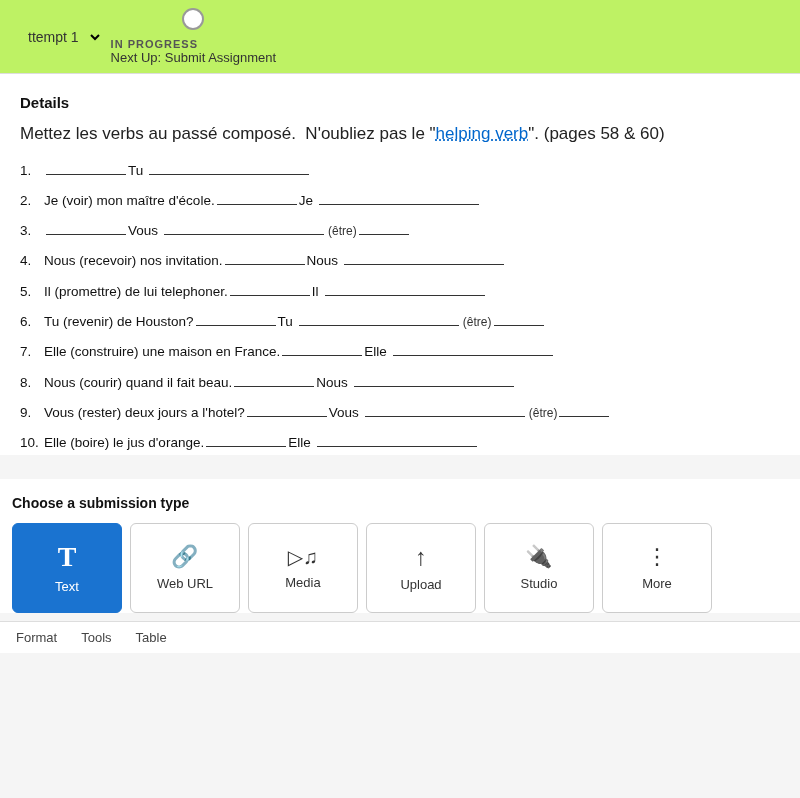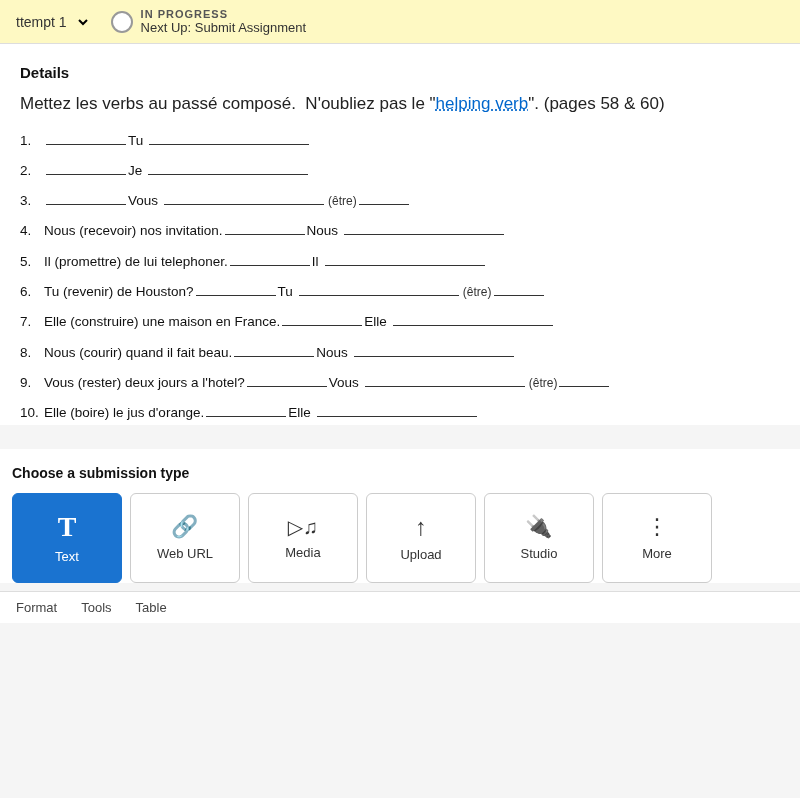--- a/index.html
+++ b/index.html
@@ -5,26 +5,25 @@
     * { box-sizing: border-box; margin: 0; padding: 0; }
     body {
       font-family: Arial, sans-serif;
       background: #f5f5f5;
       width: 800px;
       min-height: 798px;
       overflow-x: hidden;
     }
 
     .top-bar {
-      background: #fef9c3;
+      background: #bef264;
       border-bottom: 1px solid #ddd;
-      padding: 8px 16px;
+      padding: 8px 28px;
       display: flex;
       align-items: center;
-      gap: 12px;
     }
 
     .attempt-select {
       display: flex;
       align-items: center;
       gap: 4px;
       font-size: 14px;
       color: #333;
     }
 
@@ -33,20 +32,21 @@
       background: transparent;
       font-size: 14px;
       cursor: pointer;
     }
 
     .status-area {
       display: flex;
       align-items: center;
       gap: 8px;
       margin-left: 8px;
+      flex-direction: column;
     }
 
     .status-circle {
       width: 22px;
       height: 22px;
       border: 2px solid #999;
       border-radius: 50%;
       background: white;
     }
 
@@ -223,20 +223,21 @@
 
   <ul class="questions-list" id="questions-container">
   <li class="question-item">
         <span style="margin-right:4px;min-width:20px;">1.</span>
         <span class="blank blank-medium"></span>
         <span style="margin-right:4px;">Tu</span>
         <span class="blank blank-xlong"></span>
       </li>
       <li class="question-item">
         <span style="margin-right:4px;min-width:20px;">2.</span>
+        <span>Je (voir) mon maître d'école.</span>
         <span class="blank blank-medium"></span>
         <span style="margin-right:4px;text-align:right;">Je</span>
         <span class="blank blank-xlong"></span>
       </li>
       <li class="question-item">
         <span style="margin-right:4px;min-width:20px;">3.</span>
         <span class="blank blank-medium"></span>
         <span style="margin-right:4px;">Vous</span>
         <span class="blank blank-xlong"></span>
         <span class="etre-label">(être)</span>

